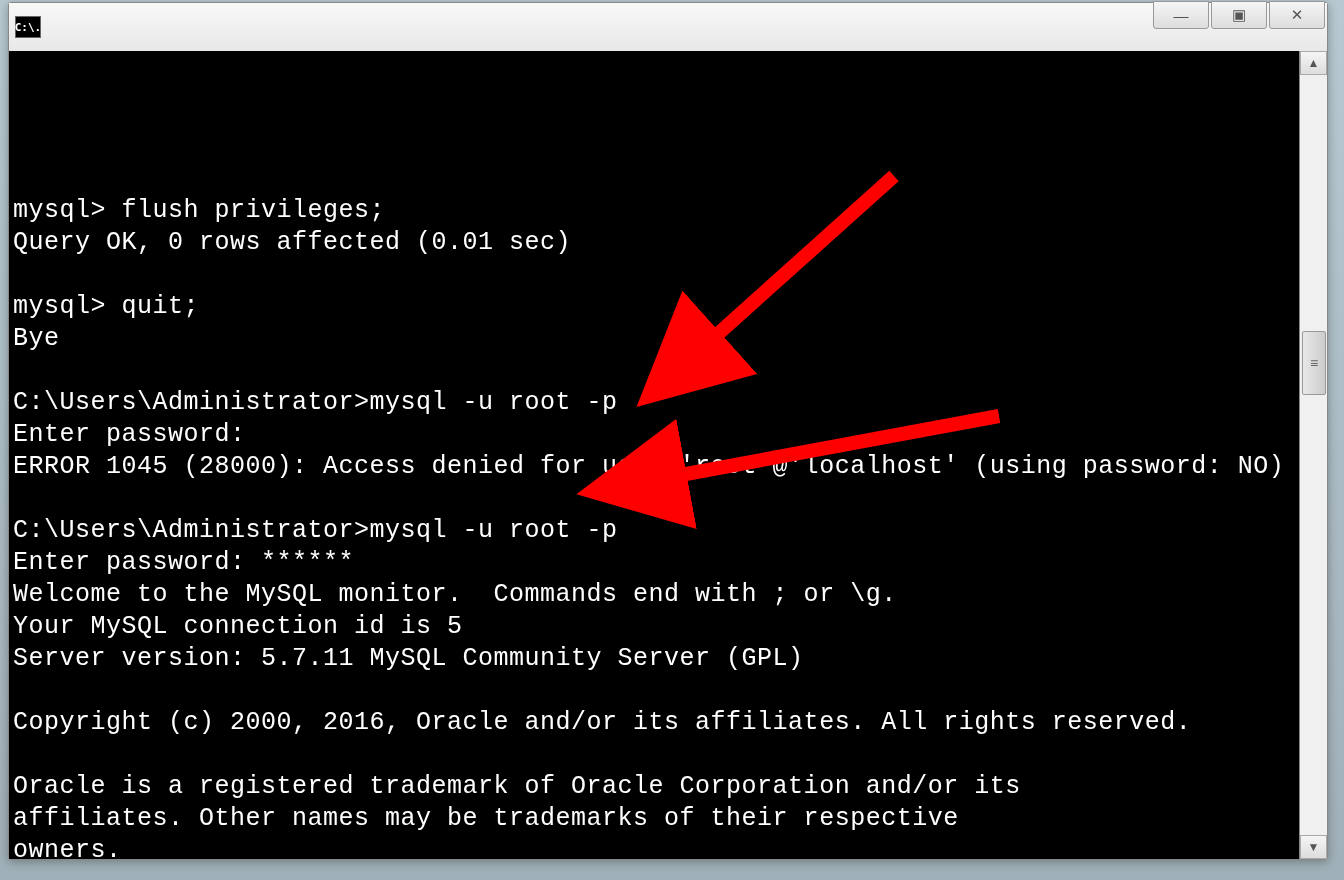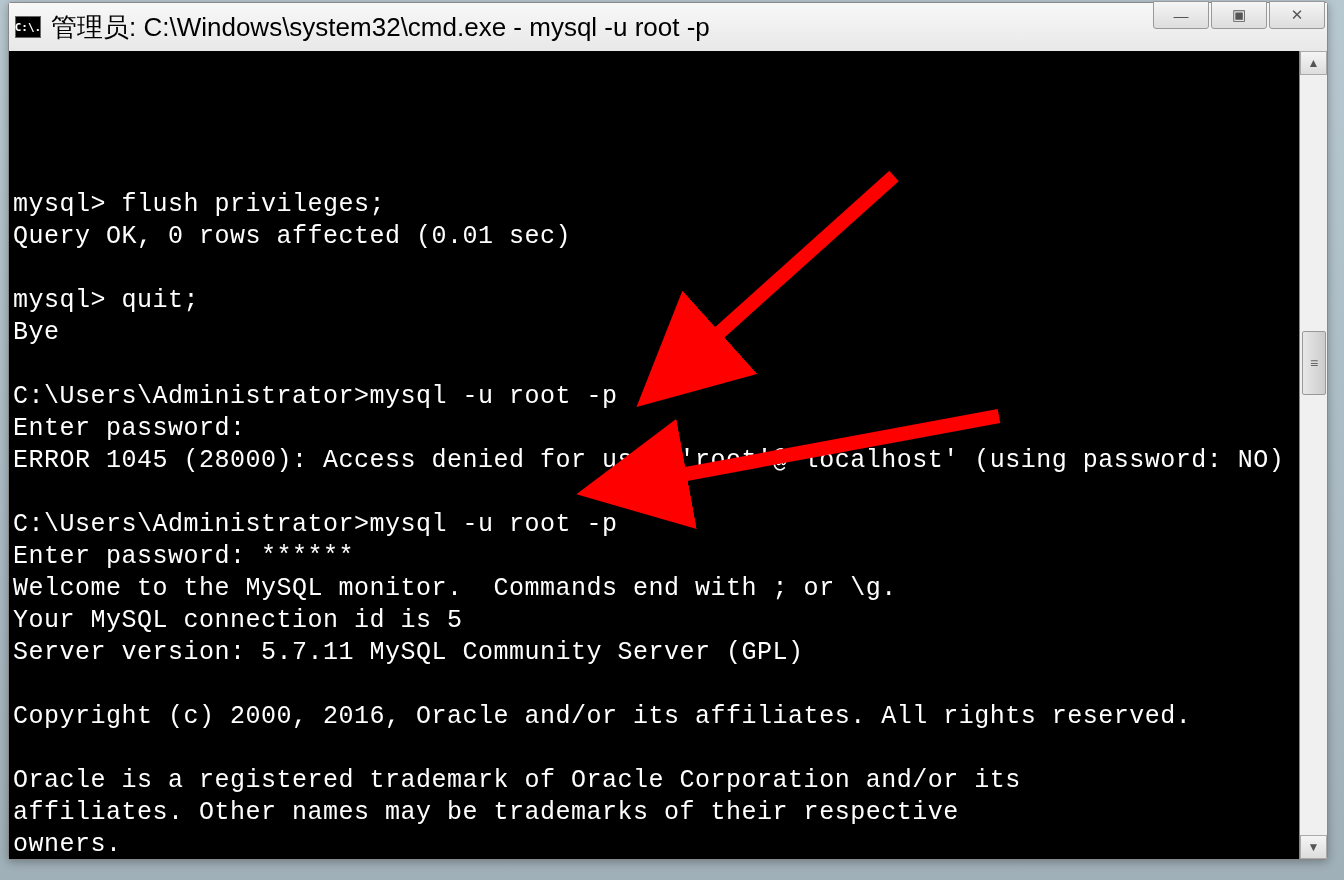--- a/index.html
+++ b/index.html
@@ -82,21 +82,21 @@
       background: #000;
       display: flex;
     }
     .terminal {
       flex: 1;
       background: #000;
       color: #fff;
       font-family: "Consolas", "Courier New", monospace;
       font-size: 25px;
       line-height: 32px;
-      padding: 10px 4px;
+      padding: 16px 4px;
       white-space: pre-wrap;
       overflow: hidden;
       letter-spacing: 0.5px;
       position: relative;
     }
     .terminal-line {
       display: block;
     }
     .scrollbar {
       width: 28px;
@@ -145,21 +145,20 @@
       position: absolute;
       pointer-events: none;
     }
   </style>
 </head>
 <body>
 
 <div class="window">
   <div class="title-bar">
     <div class="app-icon">C:\.</div>
-    <div class="window-title">管理员: C:\Windows\system32\cmd.exe - mysql  -u root -p</div>
     <div class="window-controls">
       <div class="win-btn">—</div>
       <div class="win-btn">▣</div>
       <div class="win-btn close">✕</div>
     </div>
   </div>
   <div class="terminal-area">
     <div class="terminal" id="terminal">
       
       <span class="terminal-line">&nbsp;</span><span class="terminal-line">mysql&gt; flush privileges;</span><span class="terminal-line">Query OK, 0 rows affected (0.01 sec)</span><span class="terminal-line">&nbsp;</span><span class="terminal-line">mysql&gt; quit;</span><span class="terminal-line">Bye</span><span class="terminal-line">&nbsp;</span><span class="terminal-line">C:\Users\Administrator&gt;mysql -u root -p</span><span class="terminal-line">Enter password:</span><span class="terminal-line">ERROR 1045 (28000): Access denied for user 'root'@'localhost' (using password: NO)</span><span class="terminal-line">&nbsp;</span><span class="terminal-line">C:\Users\Administrator&gt;mysql -u root -p</span><span class="terminal-line">Enter password: ******</span><span class="terminal-line">Welcome to the MySQL monitor.  Commands end with ; or \g.</span><span class="terminal-line">Your MySQL connection id is 5</span><span class="terminal-line">Server version: 5.7.11 MySQL Community Server (GPL)</span><span class="terminal-line">&nbsp;</span><span class="terminal-line">Copyright (c) 2000, 2016, Oracle and/or its affiliates. All rights reserved.</span><span class="terminal-line">&nbsp;</span><span class="terminal-line">Oracle is a registered trademark of Oracle Corporation and/or its</span><span class="terminal-line">affiliates. Other names may be trademarks of their respective</span><span class="terminal-line">owners.</span><span class="terminal-line">&nbsp;</span><svg class="arrow-annotation" style="position:absolute;left:0;top:0;width:1300px;height:810px;">

